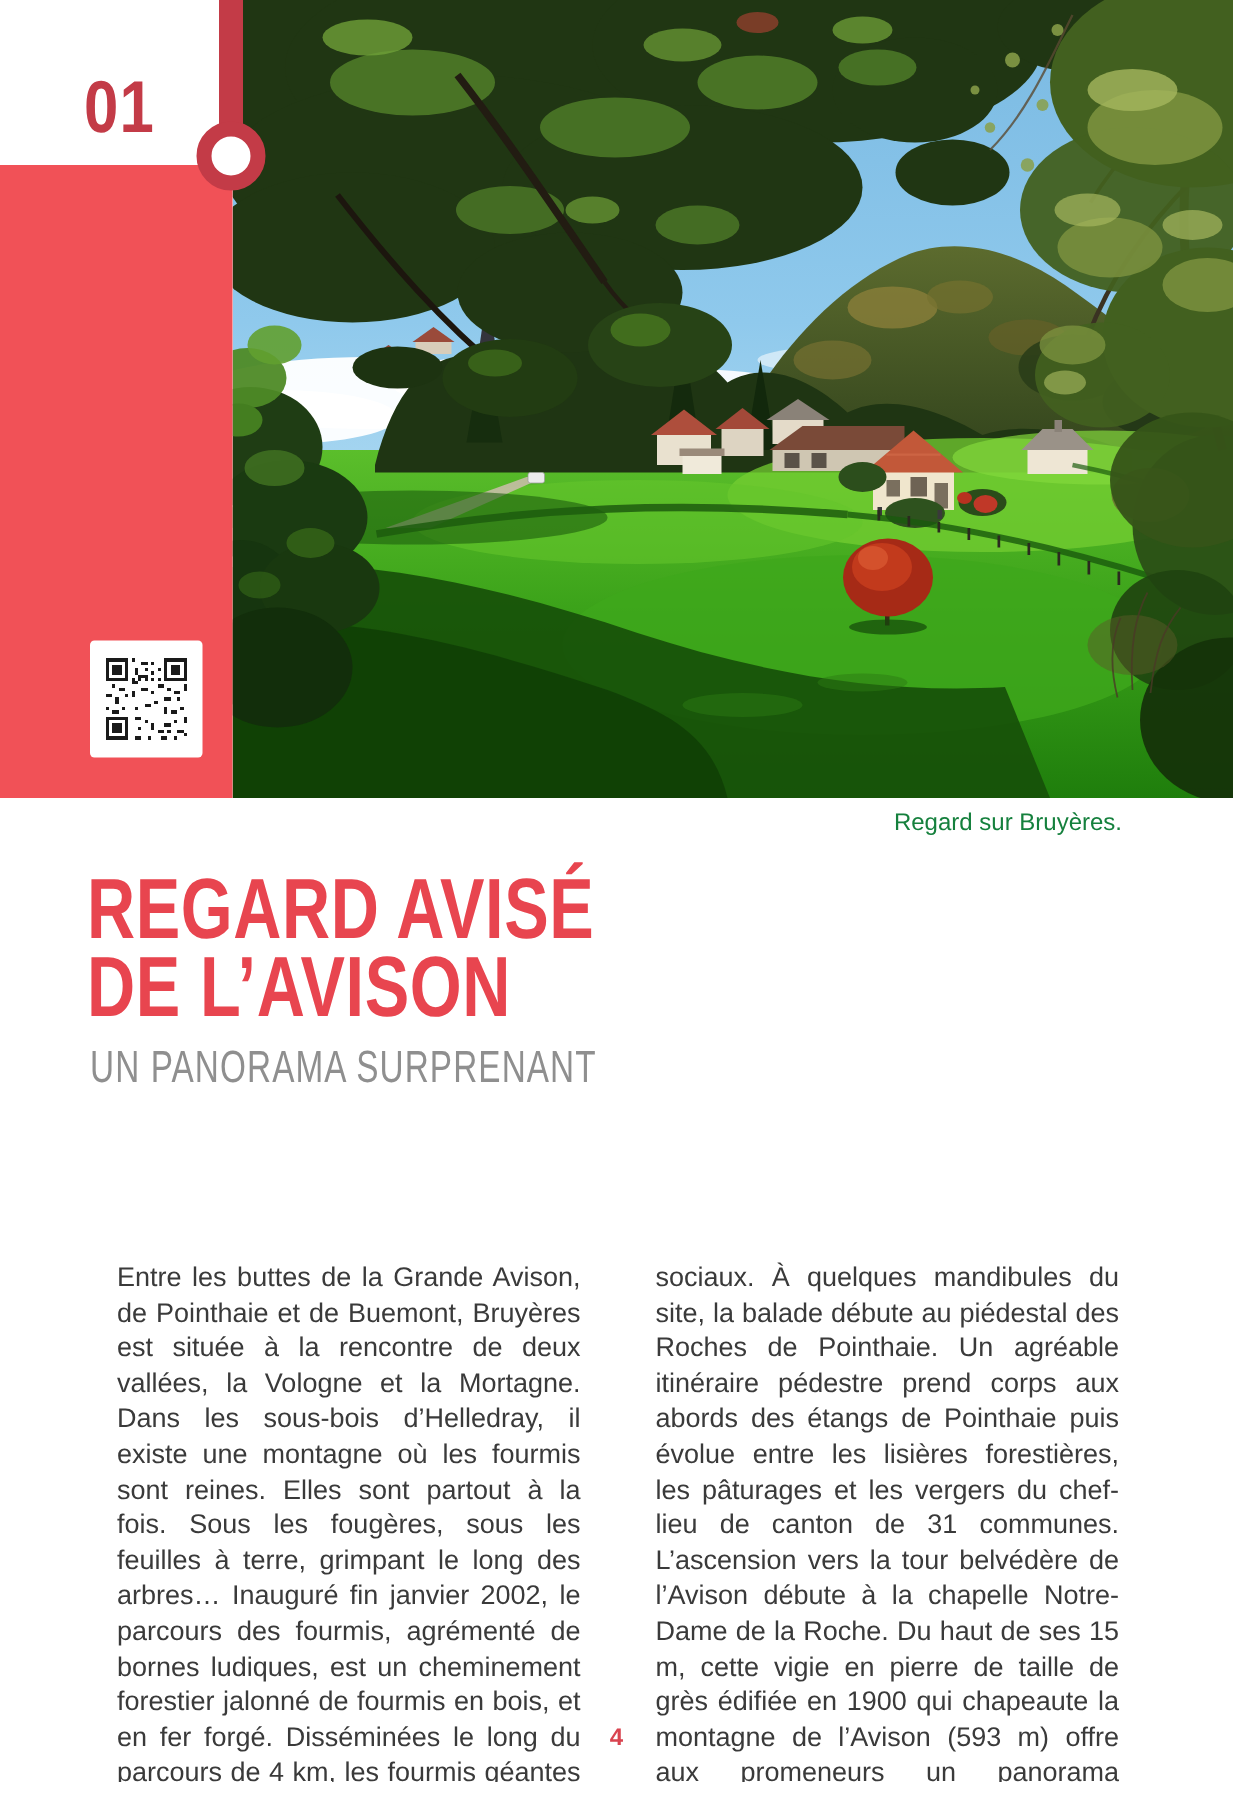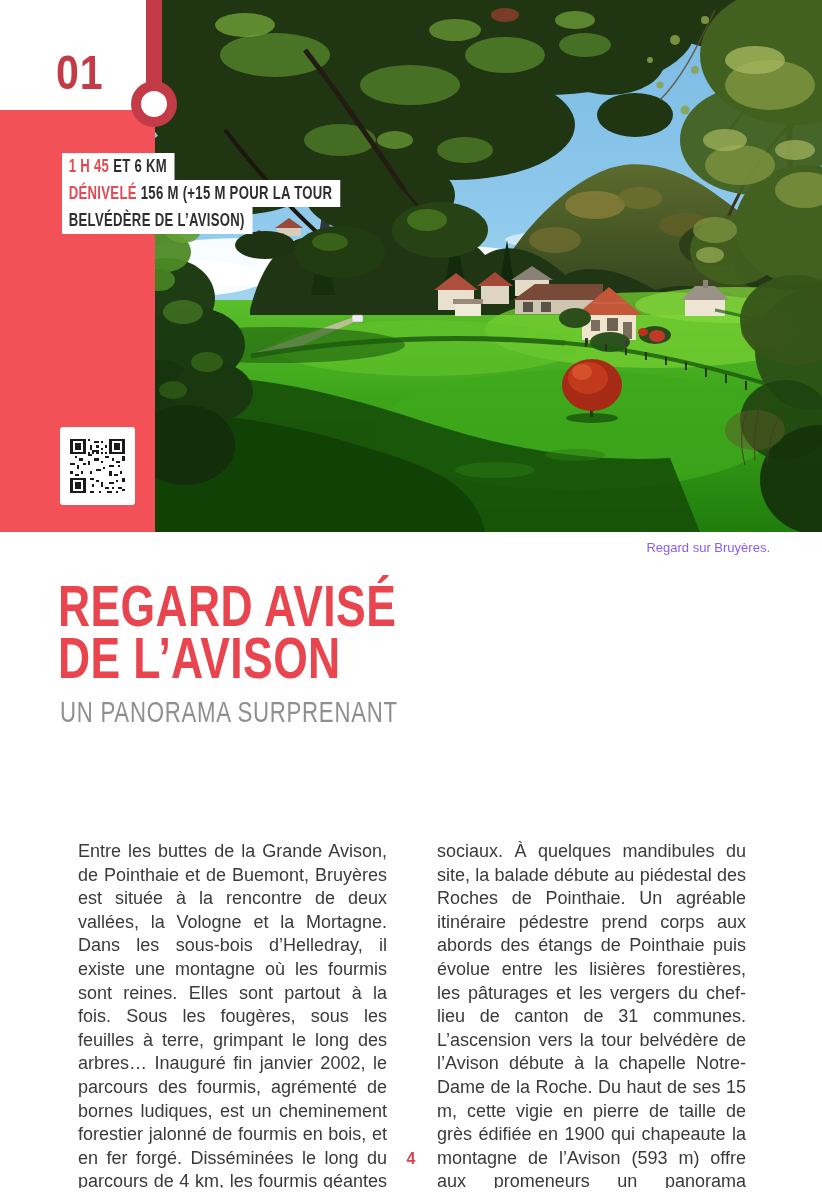--- a/index.html
+++ b/index.html
@@ -25,21 +25,21 @@
       border:10px solid #C33B47;border-radius:50%;}
 
   
   .stats{position:absolute;left:62px;top:153px;z-index:5;}
   .stat-line{transform:scaleX(.75);transform-origin:0 0;white-space:nowrap;}
   .stat-line .bg{display:inline-block;background:#ffffff;padding:4px 10px 4px 9px;
       font-size:17.5px;line-height:19px;font-weight:700;letter-spacing:.4px;color:#2E2E2E;}
   .stat-line .hl{color:#E34A52;}
 
   
-  .caption{position:absolute;right:52px;top:540px;font-size:13px;color:#8b5cf6;}
+  .caption{position:absolute;right:74px;top:540px;font-size:16px;color:#15803d;}
 
   
   .title{position:absolute;left:58px;top:580px;margin:0;color:#E8454F;font-size:57px;
       line-height:52px;font-weight:800;letter-spacing:.5px;transform:scaleX(.78);transform-origin:0 0;
       white-space:nowrap;}
   .subtitle{position:absolute;left:60px;top:697px;color:#8F8F8F;font-size:30px;line-height:30px;
       font-weight:400;letter-spacing:1px;transform:scaleX(.74);transform-origin:0 0;white-space:nowrap;}
 
   
   .columns{position:absolute;left:62px;top:824px;width:700px;display:flex;gap:18px;}
@@ -314,31 +314,20 @@
         <path d="M2,20h7v7h-7z M3,21v5h5v-5z M4,22h3v3h-3z"></path>
         <path d="M10,2h1v1h-1z M13,3h2v1h-2z M16,3h1v1h-1z M11,5h1v2h-1z M14,5h1v1h-1z M18,5h1v1h-1z M16,6h1v1h-1z M12,7h3v1h-3z M10,8h1v1h-1z M12,8h1v1h-1z M14,8h1v1h-1z M16,8h1v1h-1z M18,8h1v1h-1z M10,9h2v1h-2z M4,10h1v1h-1z M6,11h2v1h-2z M2,13h2v1h-2z M5,14h1v2h-1z M8,13h1v1h-1z M10,12h1v2h-1z M13,11h2v1h-2z M16,12h1v1h-1z M18,10h2v1h-2z M21,11h1v1h-1z M23,12h2v1h-2z M26,10h1v2h-1z M24,14h1v1h-1z M20,14h2v1h-2z M17,15h1v1h-1z M14,16h2v1h-2z M11,17h1v1h-1z M2,17h1v1h-1z M4,18h2v1h-2z M7,17h1v1h-1z M20,17h1v2h-1z M22,18h2v1h-2z M25,17h1v1h-1z M26,20h1v2h-1z M23,21h1v1h-1z M20,22h2v1h-2z M11,20h2v1h-2z M14,21h1v1h-1z M16,22h1v2h-1z M12,23h1v1h-1z M18,24h2v1h-2z M21,24h1v1h-1z M24,24h2v1h-2z M11,26h2v1h-2z M15,26h1v1h-1z M19,26h2v1h-2z M23,26h1v1h-1z M26,25h1v1h-1z"></path>
       </g>
     </svg>
   </div>
 
   <div class="route-number">01</div>
   <div class="pin-stem"></div>
   <div class="pin-ring"></div>
 
-  <div class="stats">
-    <div class="stat-line">
-      <span class="bg"><span class="hl">1 H 45</span><span> ET 6 KM</span></span>
-    </div>
-    <div class="stat-line">
-      <span class="bg"><span class="hl">DÉNIVELÉ</span><span> 156 M (+15 M POUR LA TOUR</span></span>
-    </div>
-    <div class="stat-line">
-      <span class="bg"><span>BELVÉDÈRE DE L’AVISON)</span></span>
-    </div>
-  </div>
 
   <div class="caption">Regard sur Bruyères.</div>
 
   <h1 class="title"><span>REGARD AVISÉ</span><br><span>DE L’AVISON</span></h1>
   <div class="subtitle">UN PANORAMA SURPRENANT</div>
 
   <div class="columns">
     <p>Entre les buttes de la Grande Avison, de Pointhaie et de Buemont, Bruyères est située à la rencontre de deux vallées, la Vologne et la Mortagne. Dans les sous-bois d’Helledray, il existe une montagne où les fourmis sont reines. Elles sont partout à la fois. Sous les fougères, sous les feuilles à terre, grimpant le long des arbres… Inauguré fin janvier 2002, le parcours des fourmis, agrémenté de bornes ludiques, est un cheminement forestier jalonné de fourmis en bois, et en fer forgé. Disséminées le long du parcours de 4 km, les fourmis géantes de l’Helledray permettent aux randonneurs et curieux de nature de découvrir et d’apprécier la vie passionnante de ces insectes</p>
     <p>sociaux. À quelques mandibules du site, la balade débute au piédestal des Roches de Pointhaie. Un agréable itinéraire pédestre prend corps aux abords des étangs de Pointhaie puis évolue entre les lisières forestières, les pâturages et les vergers du chef-lieu de canton de 31 communes. L’ascension vers la tour belvédère de l’Avison débute à la chapelle Notre-Dame de la Roche. Du haut de ses 15 m, cette vigie en pierre de taille de grès édifiée en 1900 qui chapeaute la montagne de l’Avison (593 m) offre aux promeneurs un panorama surprenant sur la bourgade vosgienne et sur les principaux sommets qui coiffent les crêtes des Hautes-Vosges.</p>
   </div>

